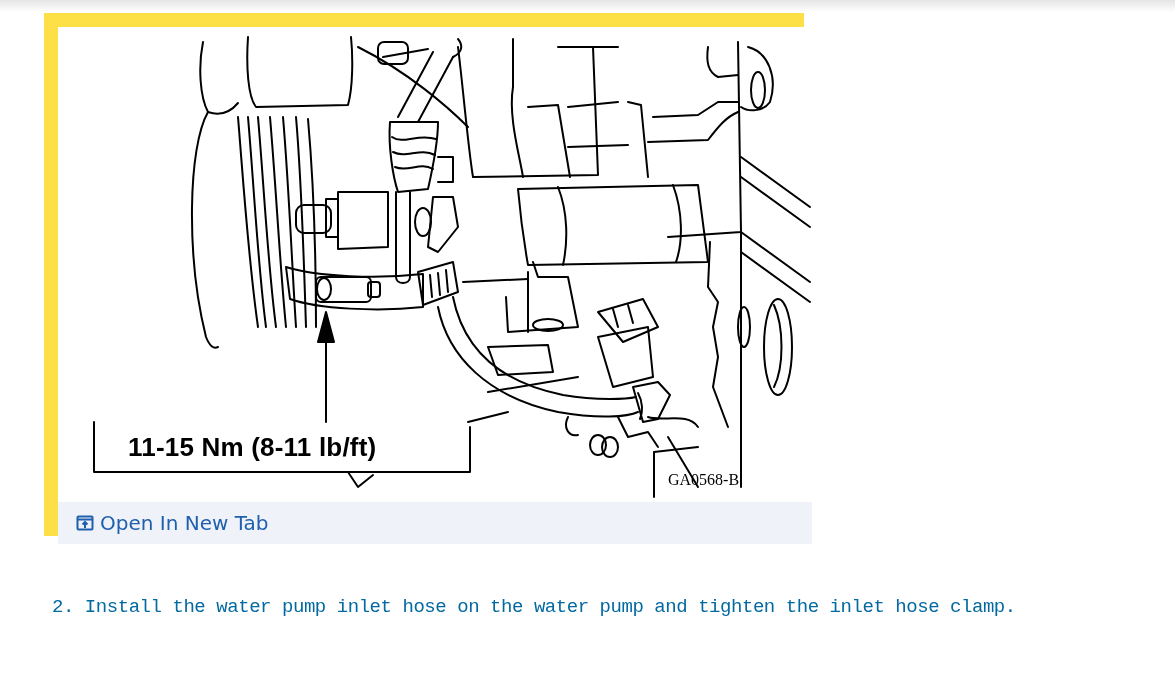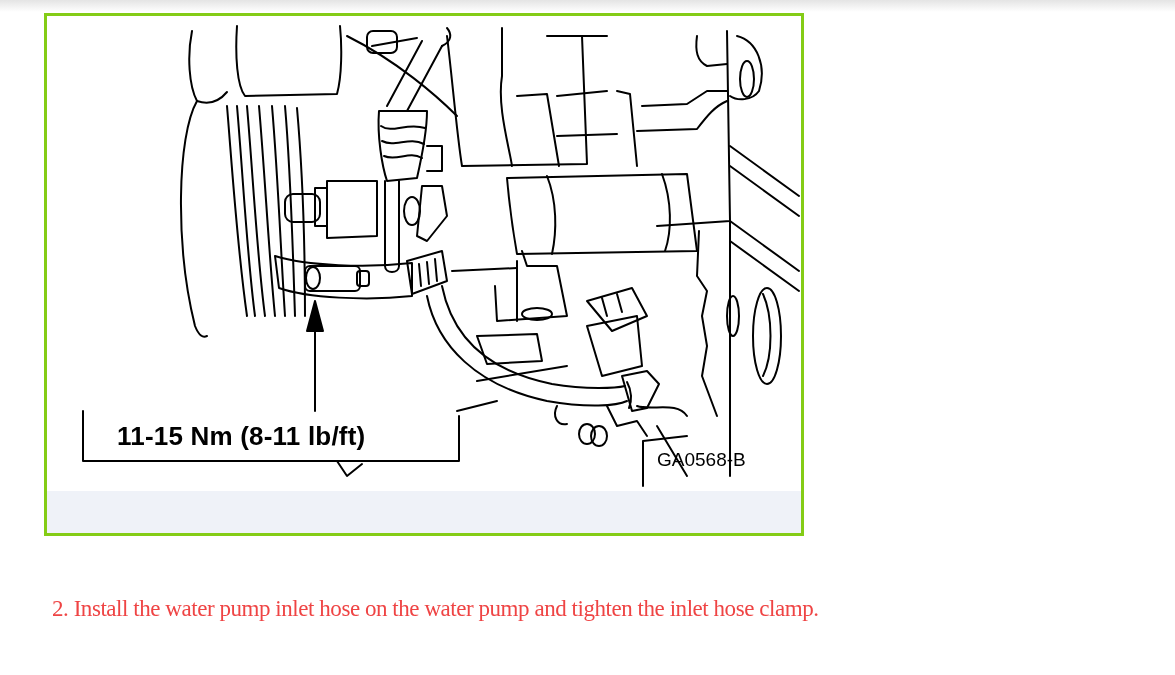--- a/index.html
+++ b/index.html
@@ -7,59 +7,59 @@
       width: 1175px; height: 675px; overflow: hidden;
       background: #ffffff;
       font-family: "Liberation Sans", sans-serif;
     }
     .top-shade {
       position: absolute; left: 0; top: 0; width: 1175px; height: 12px;
       background: linear-gradient(#e4e4e4, #ffffff);
     }
     .figure-card {
       position: absolute; left: 44px; top: 13px; width: 760px; height: 523px;
-      background: #84cc16;
-      padding: 3px;
+      background: #fde047;
+      padding: 14px;
     }
     .figure-inner {
       position: relative; width: 100%; height: 100%;
       background: #ffffff;
     }
     .diagram {
       position: absolute; left: 0; top: 0; width: 754px; height: 475px;
       background: #ffffff; overflow: hidden;
     }
     .diagram svg { position: absolute; left: 0; top: 0; }
     .torque-label {
       position: absolute; left: 70px; top: 405px;
       font-family: "Liberation Sans", sans-serif;
       font-weight: bold; font-size: 26px; color: #000;
       letter-spacing: 0.2px;
     }
     .fig-code {
-      position: absolute; left: 610px; top: 433px;
-      font-family: Liberation Sans, sans-serif;
-      font-size: 19px; color: #000;
+      position: absolute; left: 610px; top: 444px;
+      font-family: Liberation Serif, serif;
+      font-size: 16px; color: #000;
     }
     .figure-footer {
       position: absolute; left: 0; top: 475px; width: 754px; height: 42px;
       background: #eff2f8;
       display: flex; align-items: center; justify-content: space-between;
       padding: 0 12px 0 18px;
     }
     .footer-link {
       display: flex; align-items: center; gap: 6px;
       color: #1f5fae; font-size: 20px; text-decoration: none; cursor: pointer;
       font-family: "DejaVu Sans", sans-serif;
     }
     .footer-link .ico { display: inline-flex; align-items: center; }
     .body-text {
       position: absolute; left: 52px; top: 596px;
-      font-family: Liberation Serif, serif;
-      font-size: 23px; color: #ef4444;
+      font-family: Liberation Mono, monospace;
+      font-size: 19px; color: #0369a1;
       letter-spacing: -0.45px;
     }
   </style>
 </head>
 <body>
 
 <div class="top-shade"></div>
 
 <div class="figure-card">
   <div class="figure-inner">
@@ -163,17 +163,27 @@
         <path d="M290 445 L300 460 M300 460 L315 448"></path>
 
         <path d="M596 425 L596 470 M596 425 L640 420"></path>
         <path d="M610 410 L640 460"></path>
       </svg>
       <div class="torque-label">11-15 Nm (8-11 lb/ft)</div>
       <div class="fig-code">GA0568-B</div>
     </div>
 
     <div class="figure-footer">
+      <a class="footer-link">
+        <span class="ico">
+          <svg width="18" height="16" viewBox="0 0 18 16" fill="none" stroke="#1f5fae" stroke-width="2">
+            <rect x="1.5" y="1.5" width="15" height="13" rx="1"></rect>
+            <path d="M1.5 4.5 H16.5"></path>
+            <path d="M9 13 V7 M6.5 9.5 L9 7 L11.5 9.5"></path>
+          </svg>
+        </span>
+        <span>Open In New Tab</span>
+      </a>
     </div>
   </div>
 </div>
 
 <p class="body-text">2. Install the water pump inlet hose on the water pump and tighten the inlet hose clamp.</p>
 
 </body></html>

